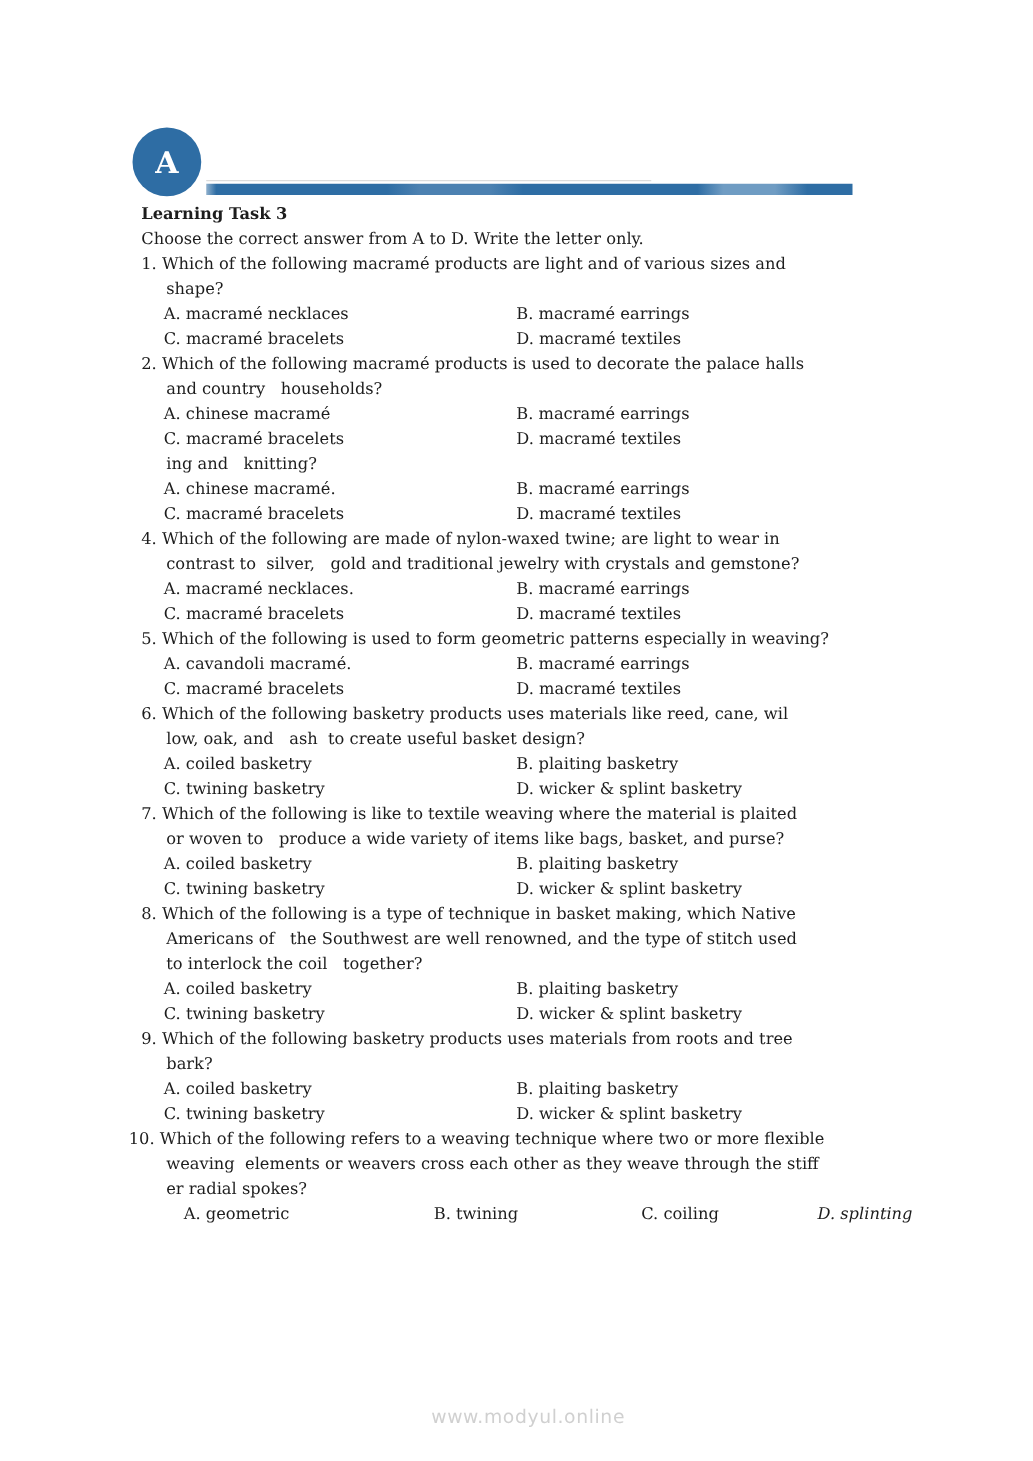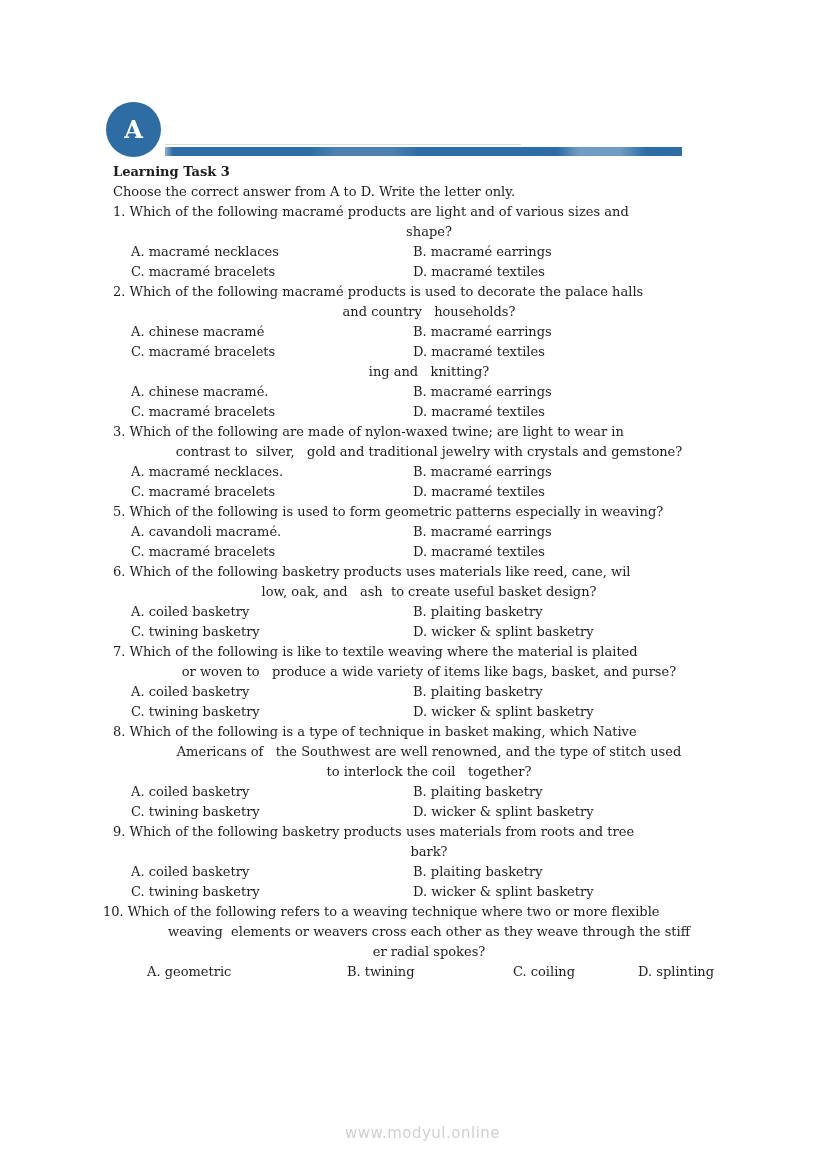--- a/index.html
+++ b/index.html
@@ -65,36 +65,36 @@
     white-space: pre;
   }
   .instruction {
     line-height: 20px;
     white-space: pre;
   }
   .q-line {
     line-height: 20px;
     white-space: pre;
   }
-  .q-line.cont { padding-left: 20px; text-align: center; }
+  .q-line.cont { padding-left: 20px; }
   .question.row-opts .q-line.first { margin-left: -10px; }
   .opt-row {
     position: relative;
     line-height: 20px;
     white-space: pre;
     height: 20px;
   }
   .opt { display: inline-block; text-align: right; }
   .opt.col-left { padding-left: 18px; }
   .opt.col-right { position: absolute; left: 300px; top: 0; }
   .opt-row.single .opt { position: absolute; top: 0; }
   .opt-row.single .p0 { left: 34px; }
   .opt-row.single .p1 { left: 234px; }
   .opt-row.single .p2 { left: 400px; }
-  .opt-row.single .p3 { left: 525px; }
+  .opt-row.single .p3 { left: 541px; font-style: italic; }
   
   .footer {
     position: absolute;
     left: 0;
     right: 0;
     top: 1124px;
     text-align: center;
     font-family: "DejaVu Sans", sans-serif;
     font-size: 15px;
     letter-spacing: 0.5px;
@@ -129,21 +129,21 @@
           <div class="q-line cont">and country   households?</div>
           <div class="opt-row"><span class="opt col-left">A. chinese macramé</span><span class="opt col-right">B. macramé earrings</span></div>
           <div class="opt-row"><span class="opt col-left">C. macramé bracelets</span><span class="opt col-right">D. macramé textiles</span></div>
         </div>
         <div class="question">
           <div class="q-line cont">ing and   knitting?</div>
           <div class="opt-row"><span class="opt col-left">A. chinese macramé.</span><span class="opt col-right">B. macramé earrings</span></div>
           <div class="opt-row"><span class="opt col-left">C. macramé bracelets</span><span class="opt col-right">D. macramé textiles</span></div>
         </div>
         <div class="question">
-          <div class="q-line first">3. Which of the following are made of nylon-waxed twine; are light to wear in</div>
+          <div class="q-line first">4. Which of the following are made of nylon-waxed twine; are light to wear in</div>
           <div class="q-line cont">contrast to  silver,   gold and traditional jewelry with crystals and gemstone?</div>
           <div class="opt-row"><span class="opt col-left">A. macramé necklaces.</span><span class="opt col-right">B. macramé earrings</span></div>
           <div class="opt-row"><span class="opt col-left">C. macramé bracelets</span><span class="opt col-right">D. macramé textiles</span></div>
         </div>
         <div class="question">
           <div class="q-line first">5. Which of the following is used to form geometric patterns especially in weaving?</div>
           <div class="opt-row"><span class="opt col-left">A. cavandoli macramé.</span><span class="opt col-right">B. macramé earrings</span></div>
           <div class="opt-row"><span class="opt col-left">C. macramé bracelets</span><span class="opt col-right">D. macramé textiles</span></div>
         </div>
         <div class="question">

